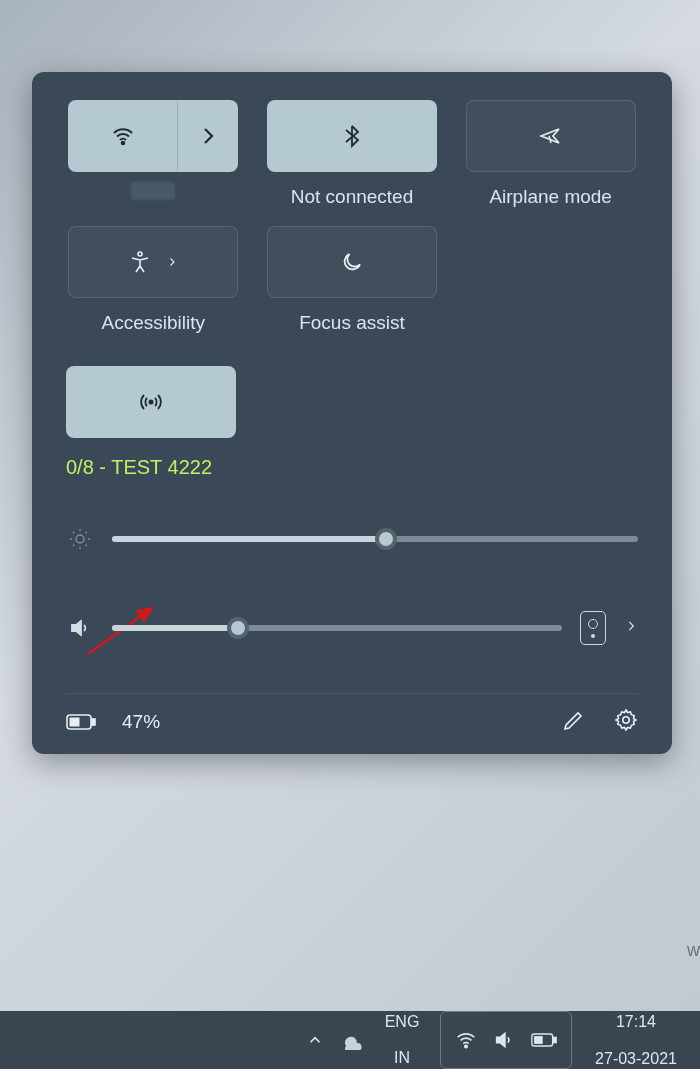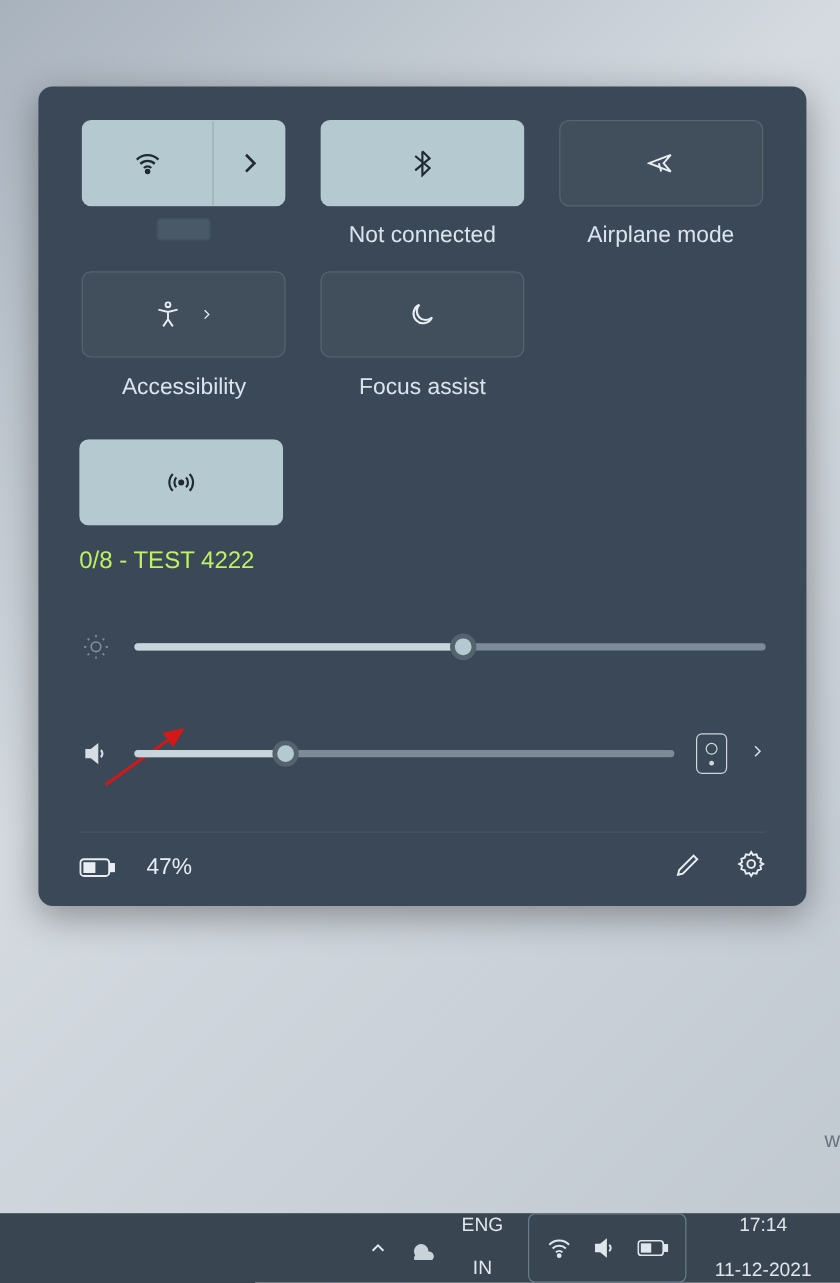--- a/index.html
+++ b/index.html
@@ -330,15 +330,15 @@
         <path d="M16 9a4 4 0 0 1 0 6"></path>
       </svg>
     <svg width="26" height="18" viewBox="0 0 30 20" fill="none" stroke="#dfe6ec" stroke-width="1.6">
         <rect x="1" y="3" width="24" height="14" rx="3"></rect>
         <rect x="26" y="7" width="3" height="6" fill="#dfe6ec"></rect>
         <rect x="3.5" y="5.5" width="10" height="9" fill="#dfe6ec" stroke="none"></rect>
       </svg>
   </div>
   <div class="tb-item clock">
     <span>17:14</span>
-    <span>11-12-2021</span>
+    <span>27-03-2021</span>
   </div>
 </div>
 
 </body></html>

